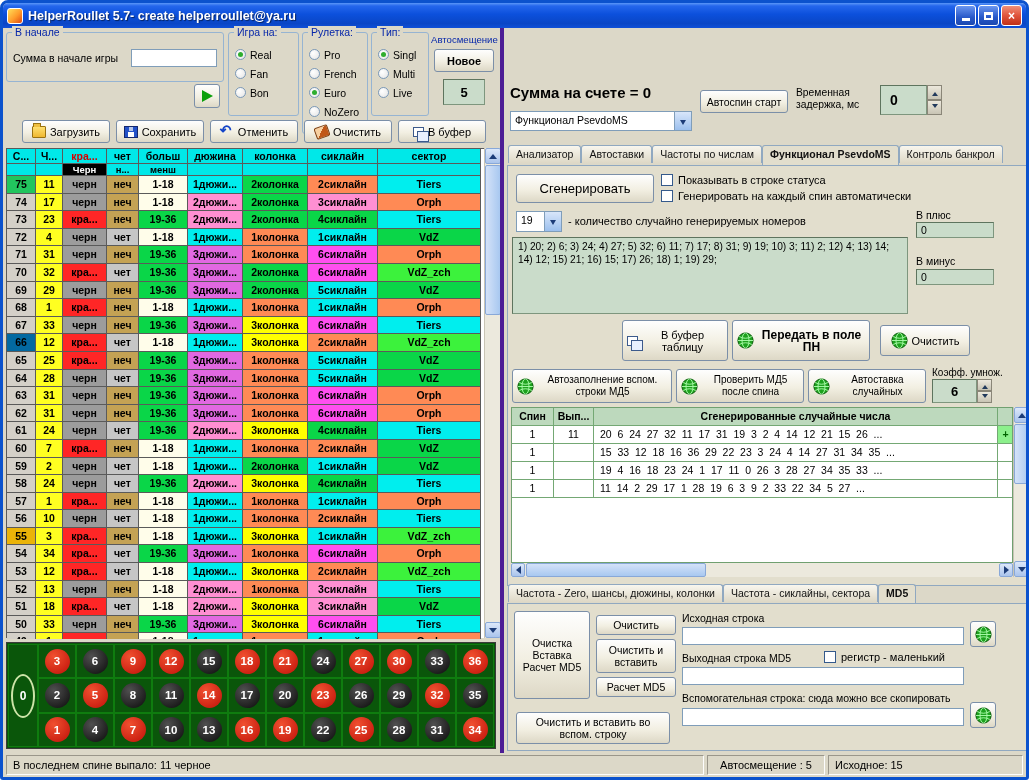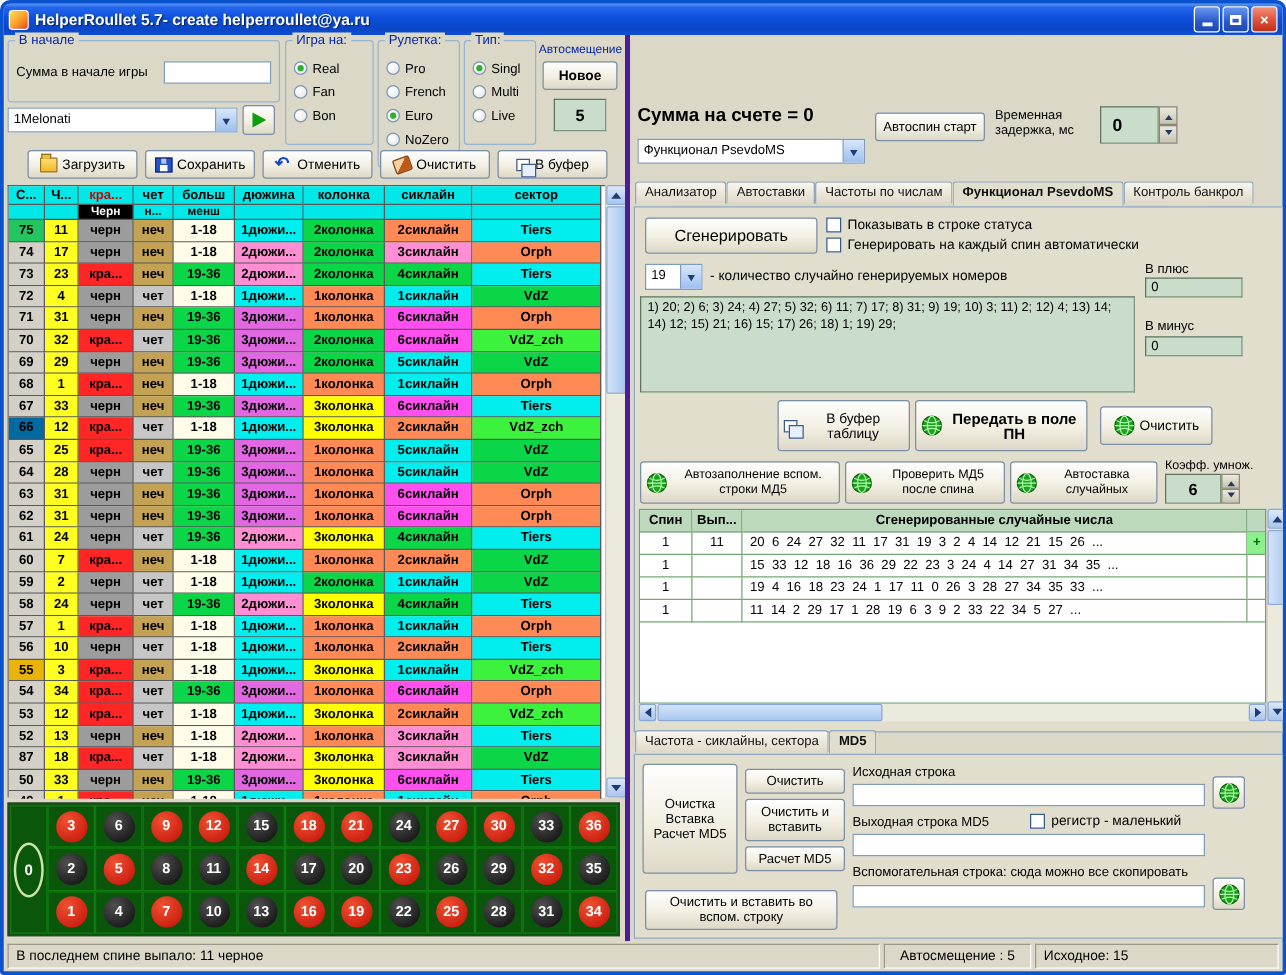--- a/index.html
+++ b/index.html
@@ -264,26 +264,20 @@
             </div>
           </div>
       </div>
 
       <div class="abs" id="autoshift-area">
         <div id="autoshift-label">Автосмещение</div>
         <button class="xpbtn" id="autoshift-new">Новое</button>
         <div class="greenfield" id="autoshift-value">5</div>
       </div>
 
-      <div class="combo" id="preset-combo">
-        <span class="combo-text">1Melonati</span>
-        <span class="combo-btn">
-            <span class="arr-down"></span>
-          </span>
-      </div>
       <button class="xpbtn" id="play-btn">
           <span class="tri-right"></span>
         </button>
 
       <div id="toolbar">
           <button class="xpbtn tbtn">
             <div class="ic ic-open-folder"></div>
             <div class="tlab">Загрузить</div>
           </button>
           <button class="xpbtn tbtn">
@@ -588,21 +582,21 @@
               <div class="hc" style="width: 27px; background: rgb(255, 255, 33);">13</div>
               <div class="hc" style="width: 44px; background: rgb(156, 156, 156);">черн</div>
               <div class="hc" style="width: 32px; background: rgb(196, 162, 84);">неч</div>
               <div class="hc" style="width: 49px; background: rgb(255, 253, 234);">1-18</div>
               <div class="hc" style="width: 55px; background: rgb(255, 143, 210);">2дюжи...</div>
               <div class="hc" style="width: 65px; background: rgb(255, 138, 85);">1колонка</div>
               <div class="hc" style="width: 70px; background: rgb(255, 143, 210);">3сиклайн</div>
               <div class="hc" style="width: 103px; background: rgb(0, 238, 238);">Tiers</div>
             </div>
             <div class="ht-row">
-              <div class="hc" style="width: 29px; background: rgb(212, 208, 200);">87</div>
+              <div class="hc" style="width: 29px; background: rgb(212, 208, 200);">51</div>
               <div class="hc" style="width: 27px; background: rgb(255, 255, 33);">18</div>
               <div class="hc" style="width: 44px; background: rgb(255, 38, 38);">кра...</div>
               <div class="hc" style="width: 32px; background: rgb(198, 198, 198);">чет</div>
               <div class="hc" style="width: 49px; background: rgb(255, 253, 234);">1-18</div>
               <div class="hc" style="width: 55px; background: rgb(255, 143, 210);">2дюжи...</div>
               <div class="hc" style="width: 65px; background: rgb(255, 255, 0);">3колонка</div>
               <div class="hc" style="width: 70px; background: rgb(255, 143, 210);">3сиклайн</div>
               <div class="hc" style="width: 103px; background: rgb(10, 214, 72);">VdZ</div>
             </div>
             <div class="ht-row">
@@ -939,20 +933,21 @@
         <div class="harr" style="left:0">
             <span class="tri-l"></span>
           </div>
         <div class="hthumb" style="left:15px;width:180px"></div>
         <div class="harr" style="right:0">
             <span class="tri-r"></span>
           </div>
       </div>
 
       <div class="tabstrip" id="freq-tabs">
+          <div class="tab">Частота - Zero, шансы, дюжины, колонки</div>
           <div class="tab">Частота - сиклайны, сектора</div>
           <div class="tab active">MD5</div>
         </div>
       <div class="panel" id="freq-panel"></div>
 
       <button class="xpbtn" id="md5-big-btn">
         <span class="btxt">Очистка Вставка Расчет MD5</span>
       </button>
       <button class="xpbtn" id="md5-clear">Очистить</button>
       <button class="xpbtn" id="md5-clearpaste">

